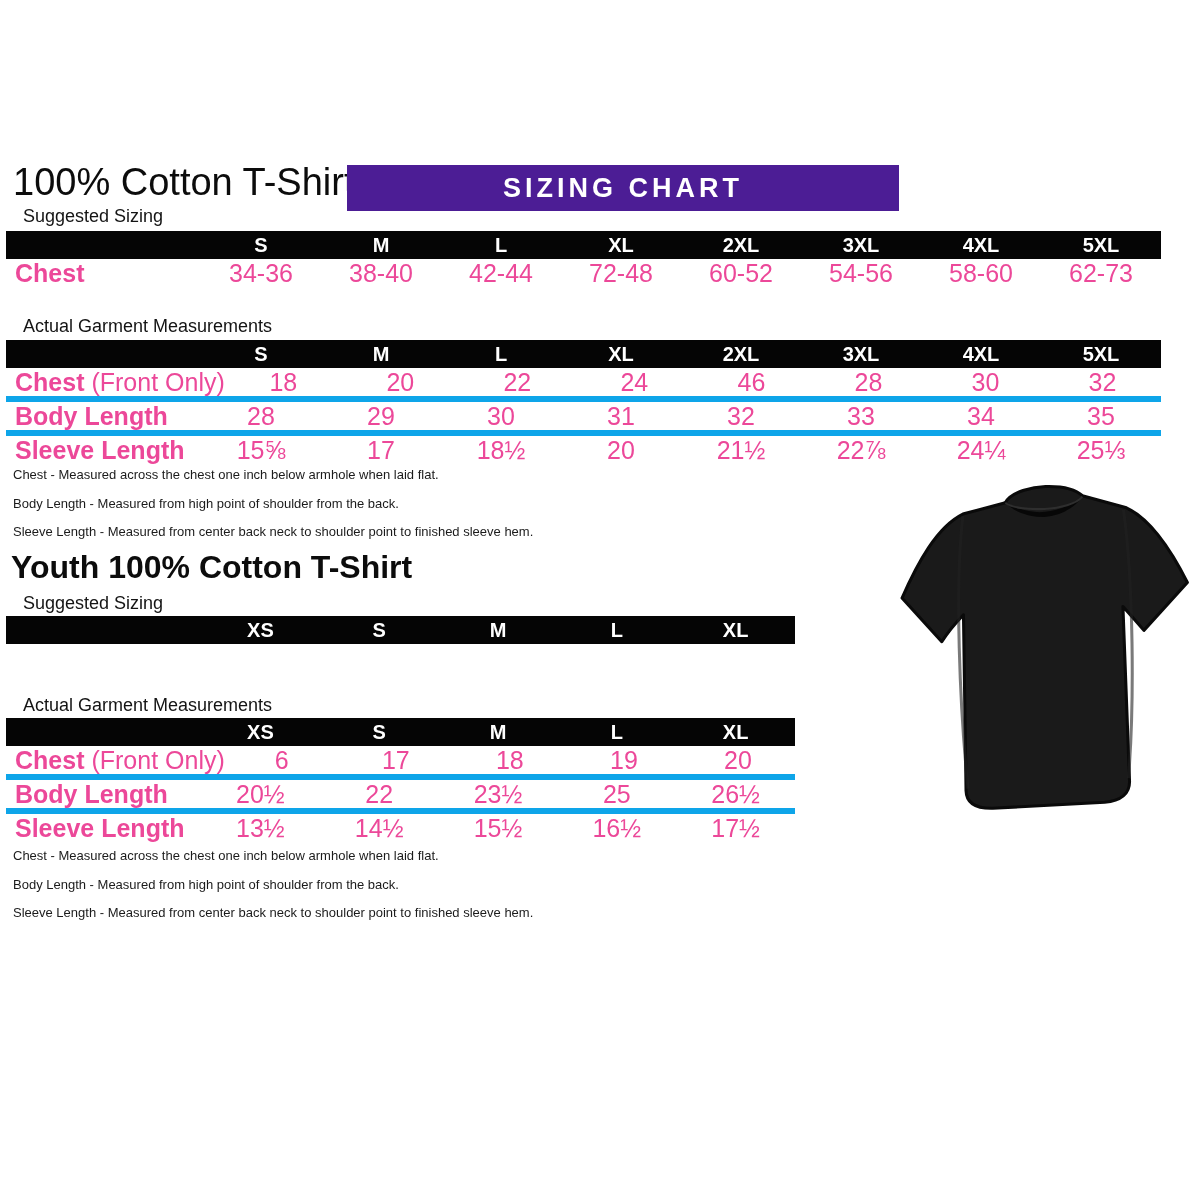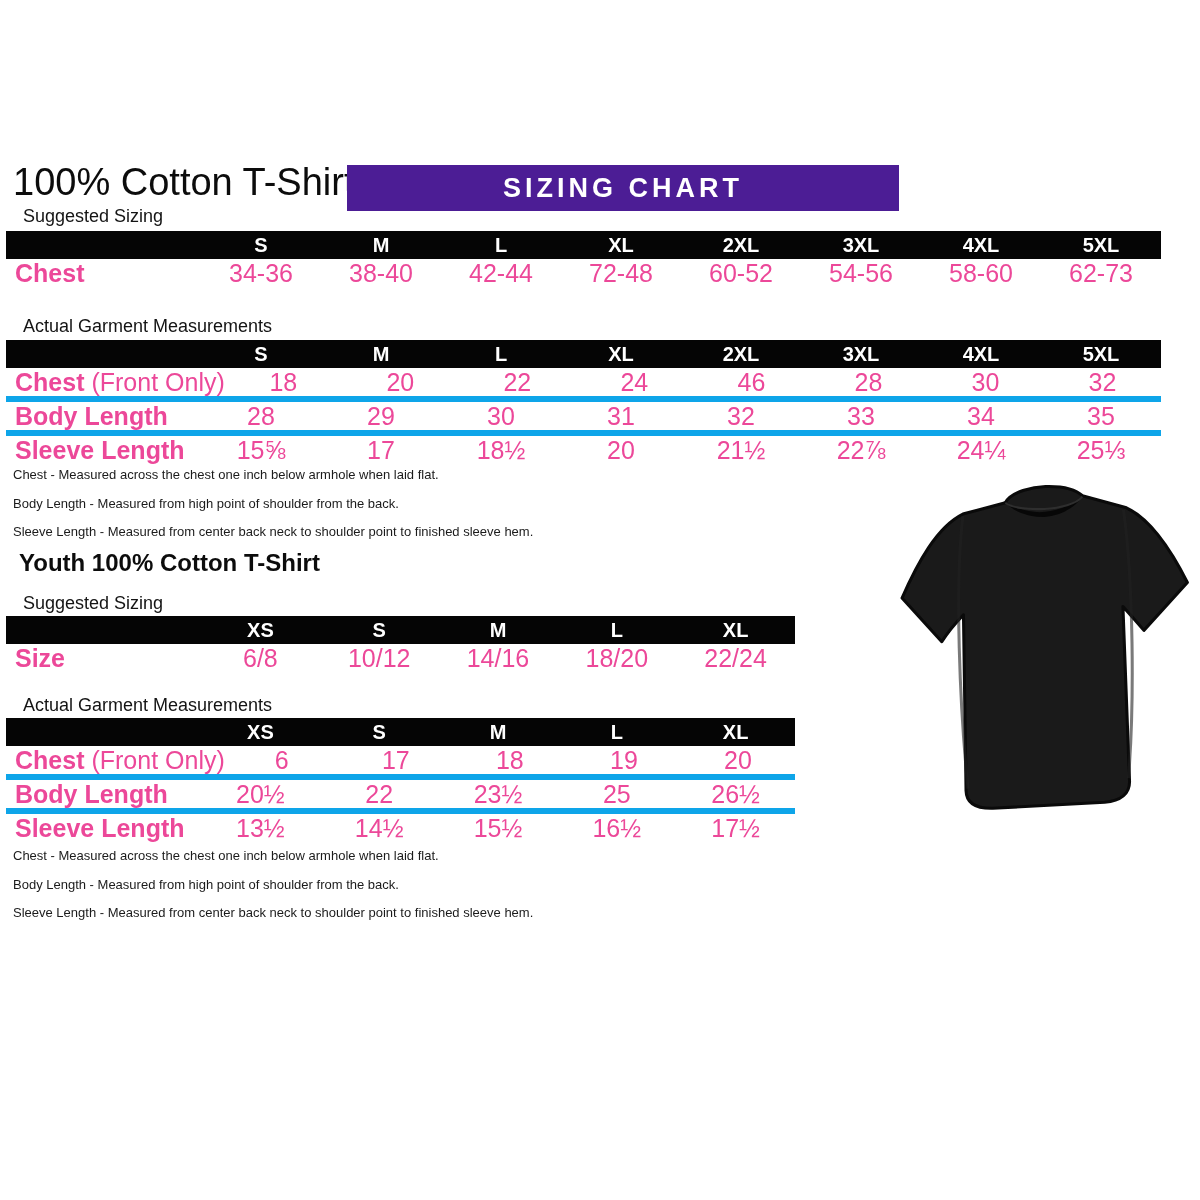--- a/index.html
+++ b/index.html
@@ -11,21 +11,21 @@
   .abs{position:absolute;}
 
   
   .main-title{left:13px;top:164px;font-size:38px;line-height:36px;color:#0c0c0c;}
   .banner{
     left:347px;top:165px;width:552px;height:46px;background:#4c1d95;
     color:#fff;font-weight:bold;font-size:27px;letter-spacing:4px;
     display:flex;align-items:center;justify-content:center;
   }
   .section-label{font-size:18px;color:#141414;margin-left:17px;}
-  .youth-title{left:19px;top:549px;font-size:24px;font-weight:bold;color:#0c0c0c;}
+  .youth-title{left:11px;top:549px;font-size:32px;font-weight:bold;color:#0c0c0c;}
 
   
   .size-table{left:6px;}
   .trow{display:flex;align-items:center;}
   .thead{background:#050505;color:#fff;height:28px;font-weight:bold;font-size:20px;}
   .tbody-row{height:28px;font-size:25px;color:#ec4899;}
   .tbody-row + .tbody-row{border-top:6px solid #0ea5e9;}
   .tlabel{flex:0 0 195px;padding-left:9px;box-sizing:border-box;white-space:nowrap;}
   .tlabel b{font-weight:bold;}
   .tcell{flex:1;text-align:center;}
@@ -128,28 +128,20 @@
 
 <div class="abs section-label" style="left:6px;top:593px;">Suggested Sizing</div>
 <div class="abs size-table" style="top:616px;width:789px;">
     <div class="trow thead">
       <div class="tlabel"></div>
       <div class="tcell">XS</div>
       <div class="tcell">S</div>
       <div class="tcell">M</div>
       <div class="tcell">L</div>
       <div class="tcell">XL</div>
-    </div>
-    <div class="trow tbody-row">
-      <div class="tlabel"><b>Size</b></div>
-      <div class="tcell">6/8</div>
-      <div class="tcell">10/12</div>
-      <div class="tcell">14/16</div>
-      <div class="tcell">18/20</div>
-      <div class="tcell">22/24</div>
     </div>
   </div>
 
 <div class="abs section-label" style="left:6px;top:695px;">Actual Garment Measurements</div>
 <div class="abs size-table" style="top:718px;width:789px;">
     <div class="trow thead">
       <div class="tlabel"></div>
       <div class="tcell">XS</div>
       <div class="tcell">S</div>
       <div class="tcell">M</div>

